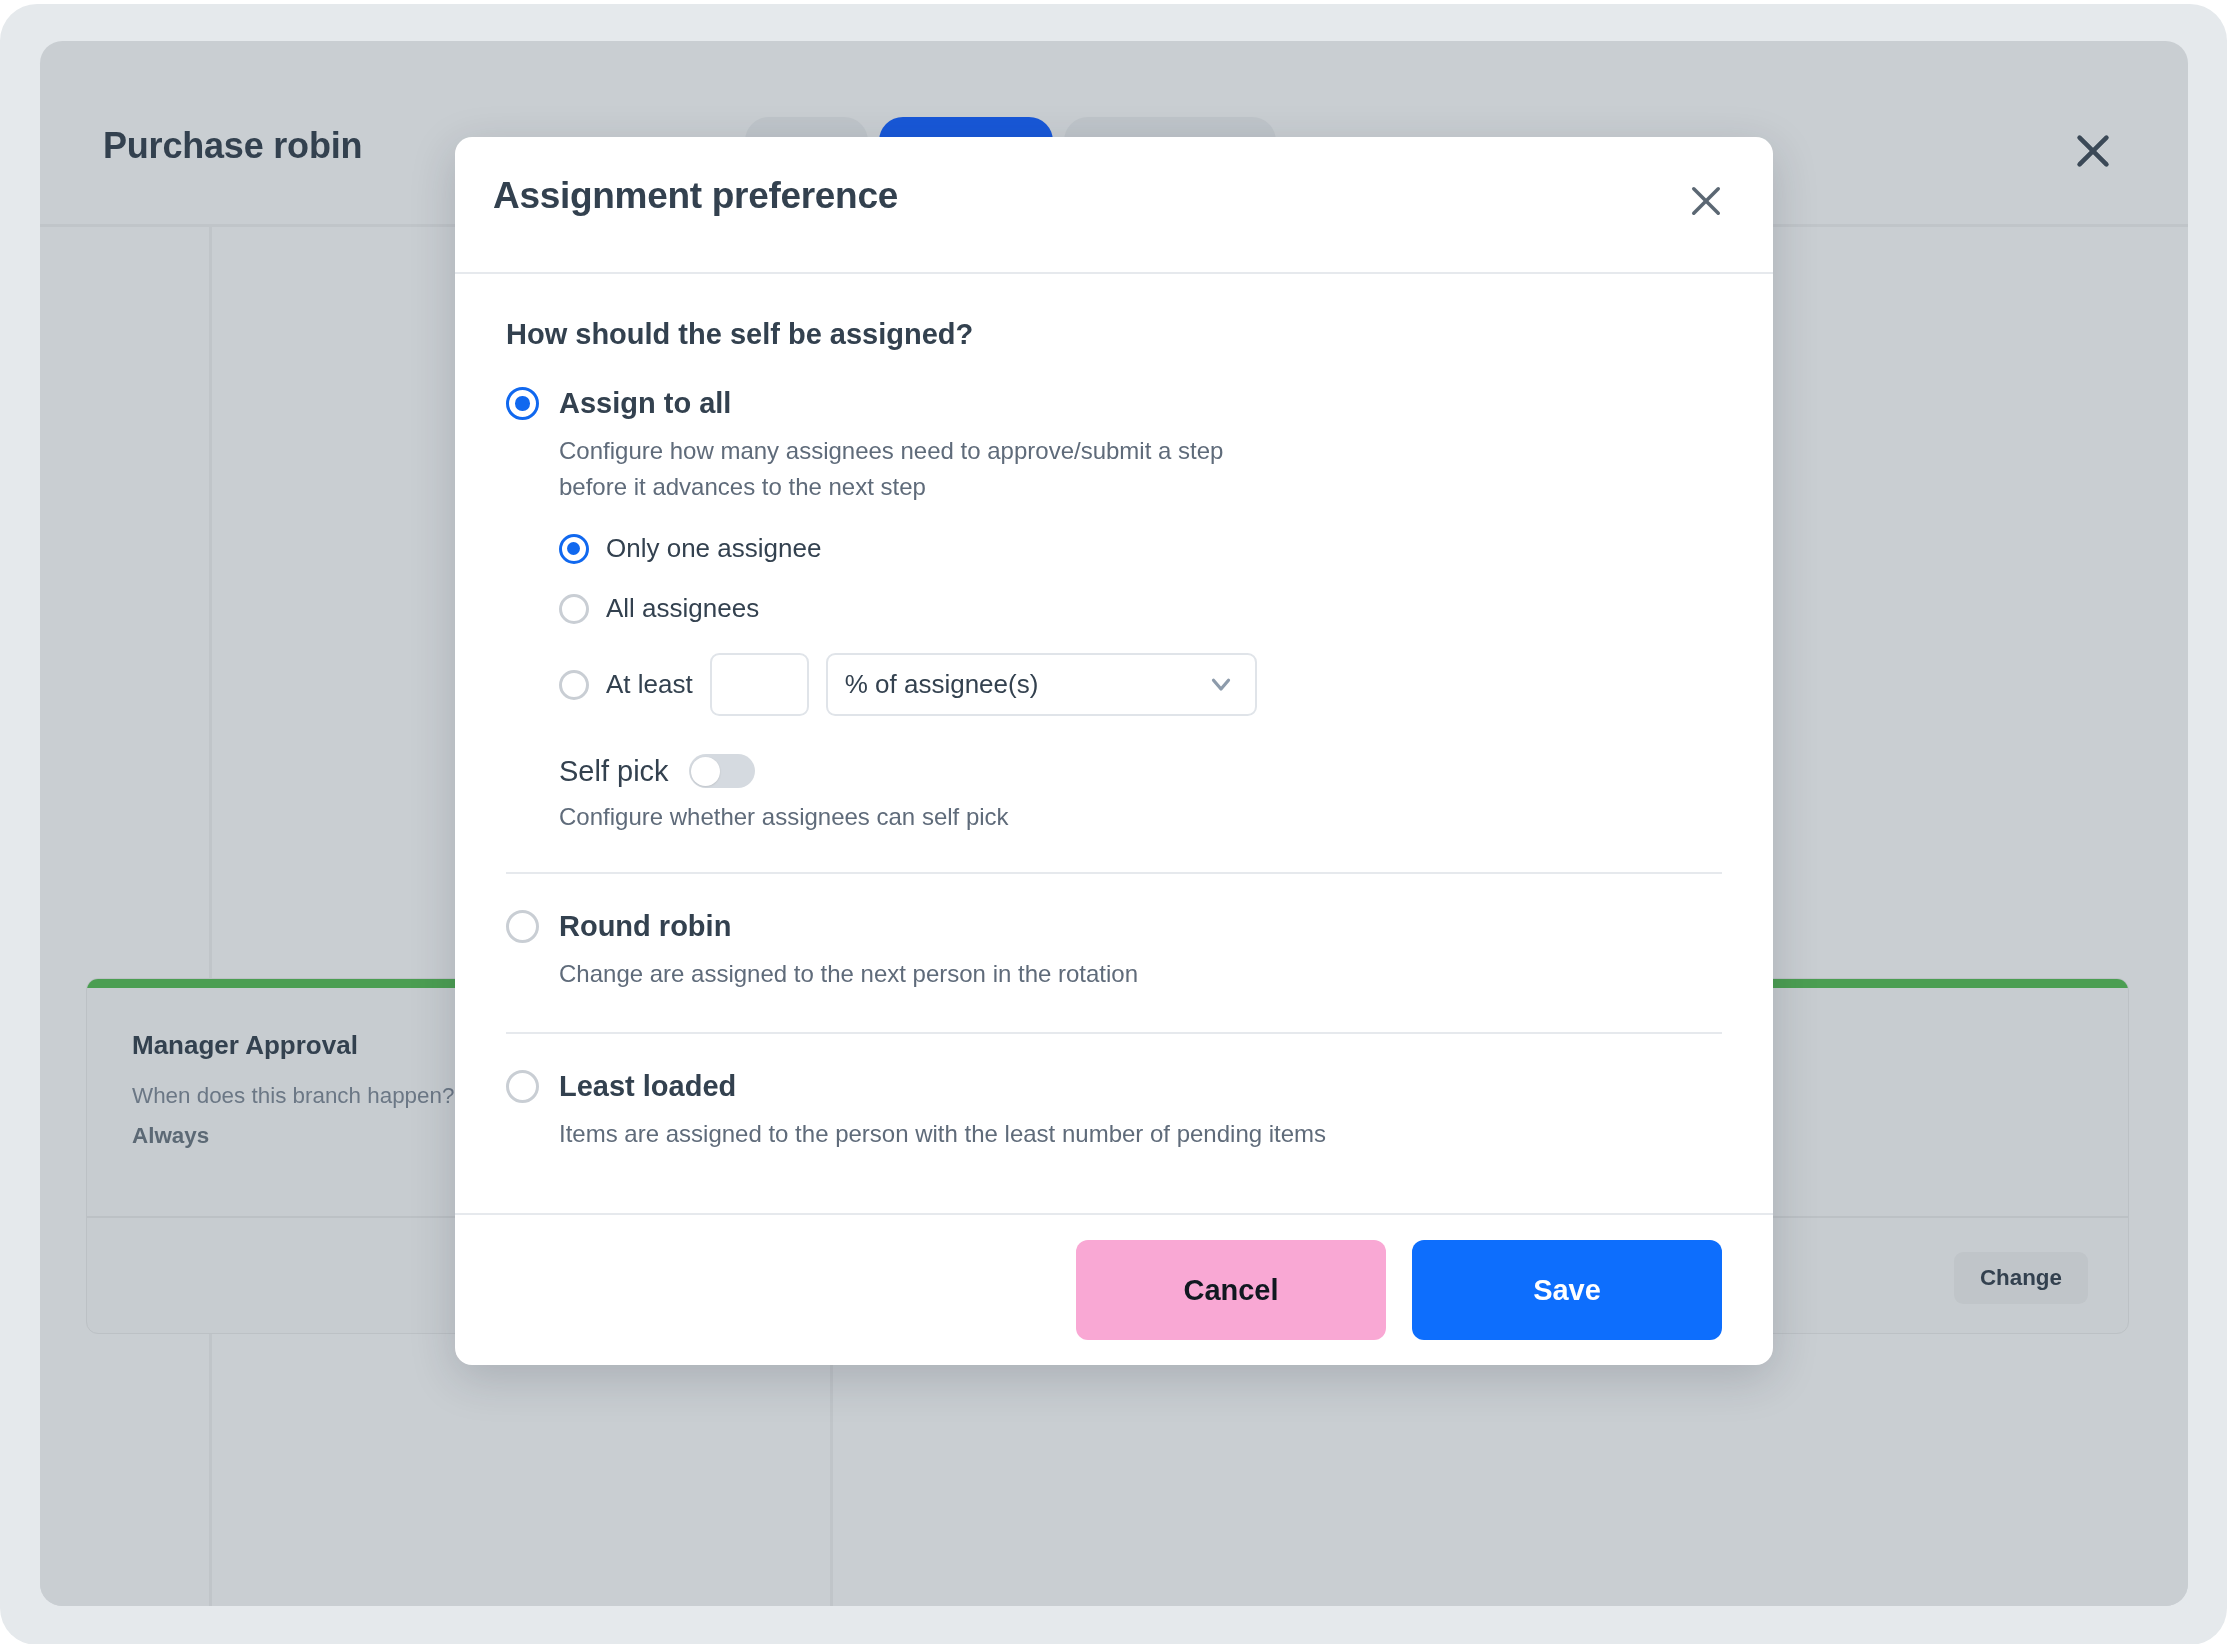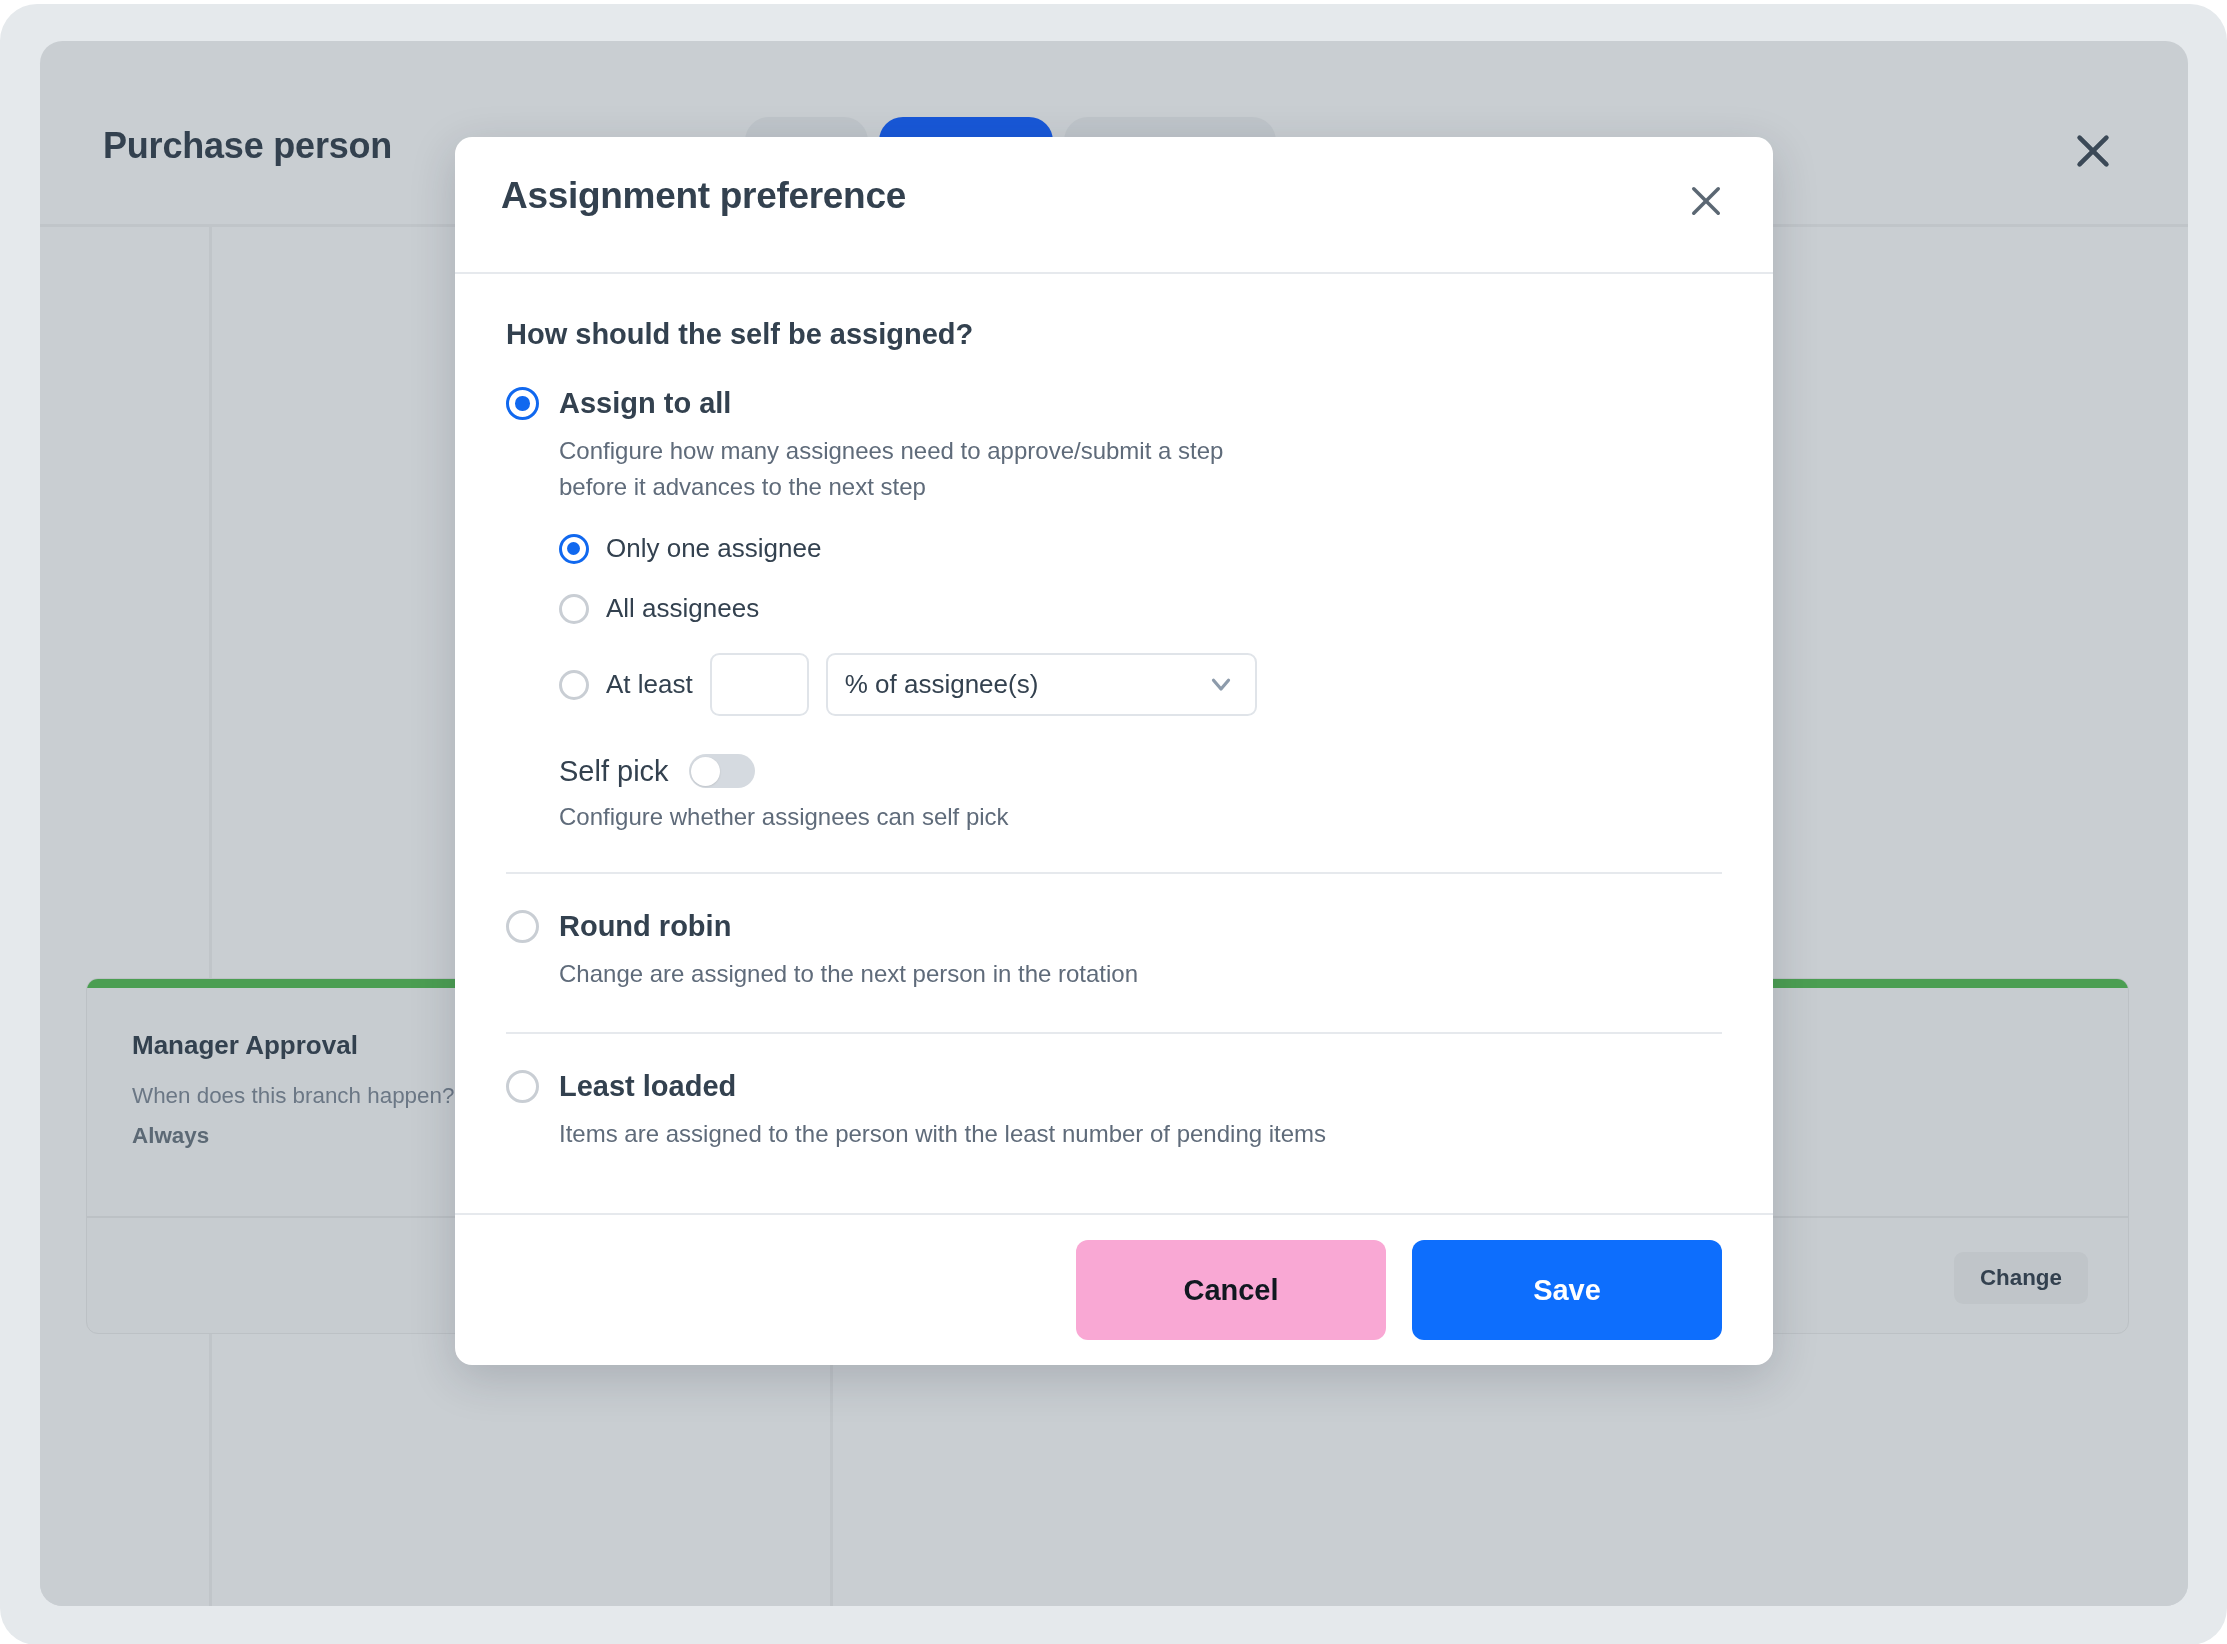--- a/index.html
+++ b/index.html
@@ -109,21 +109,21 @@
     background: #ffffff;
     border-radius: 17px;
     box-shadow: 0 13px 46px rgba(25,35,50,0.18);
     overflow: hidden;
   }
   #dialog-header {
     position: relative; height: 137px;
     border-bottom: 2px solid #e6e9ed;
   }
   #dialog-title {
-    position: absolute; left: 46px; top: 38px;
+    position: absolute; left: 38px; top: 38px;
     font-size: 37px; font-weight: 700; color: #33414f; letter-spacing: -0.3px;
   }
   #dialog-close {
     position: absolute; right: 46px; top: 43px;
     width: 42px; height: 42px; cursor: pointer;
   }
 
   #dialog-body {
     position: absolute; left: 0; top: 139px; right: 0; bottom: 152px;
     padding: 0 51px;
@@ -244,21 +244,21 @@
   }
 </style>
 </head>
 <body>
 
 <div id="app-window">
 
   <div id="background-panel">
 
     <div id="bg-header">
-      <div id="bg-title">Purchase person</div>
+      <div id="bg-title">Purchase robin</div>
 
       <div id="bg-tabs">
         <div class="bg-tab">Form</div>
         <div class="bg-tab active">Workflow</div>
         <div class="bg-tab">Permissions</div>
       </div>
 
       <div id="bg-close">
         <svg viewBox="0 0 24 24" width="46" height="46" fill="none" stroke="#3b4957" stroke-width="2.4" stroke-linecap="round">
           <line x1="5" y1="5" x2="19" y2="19"></line>

